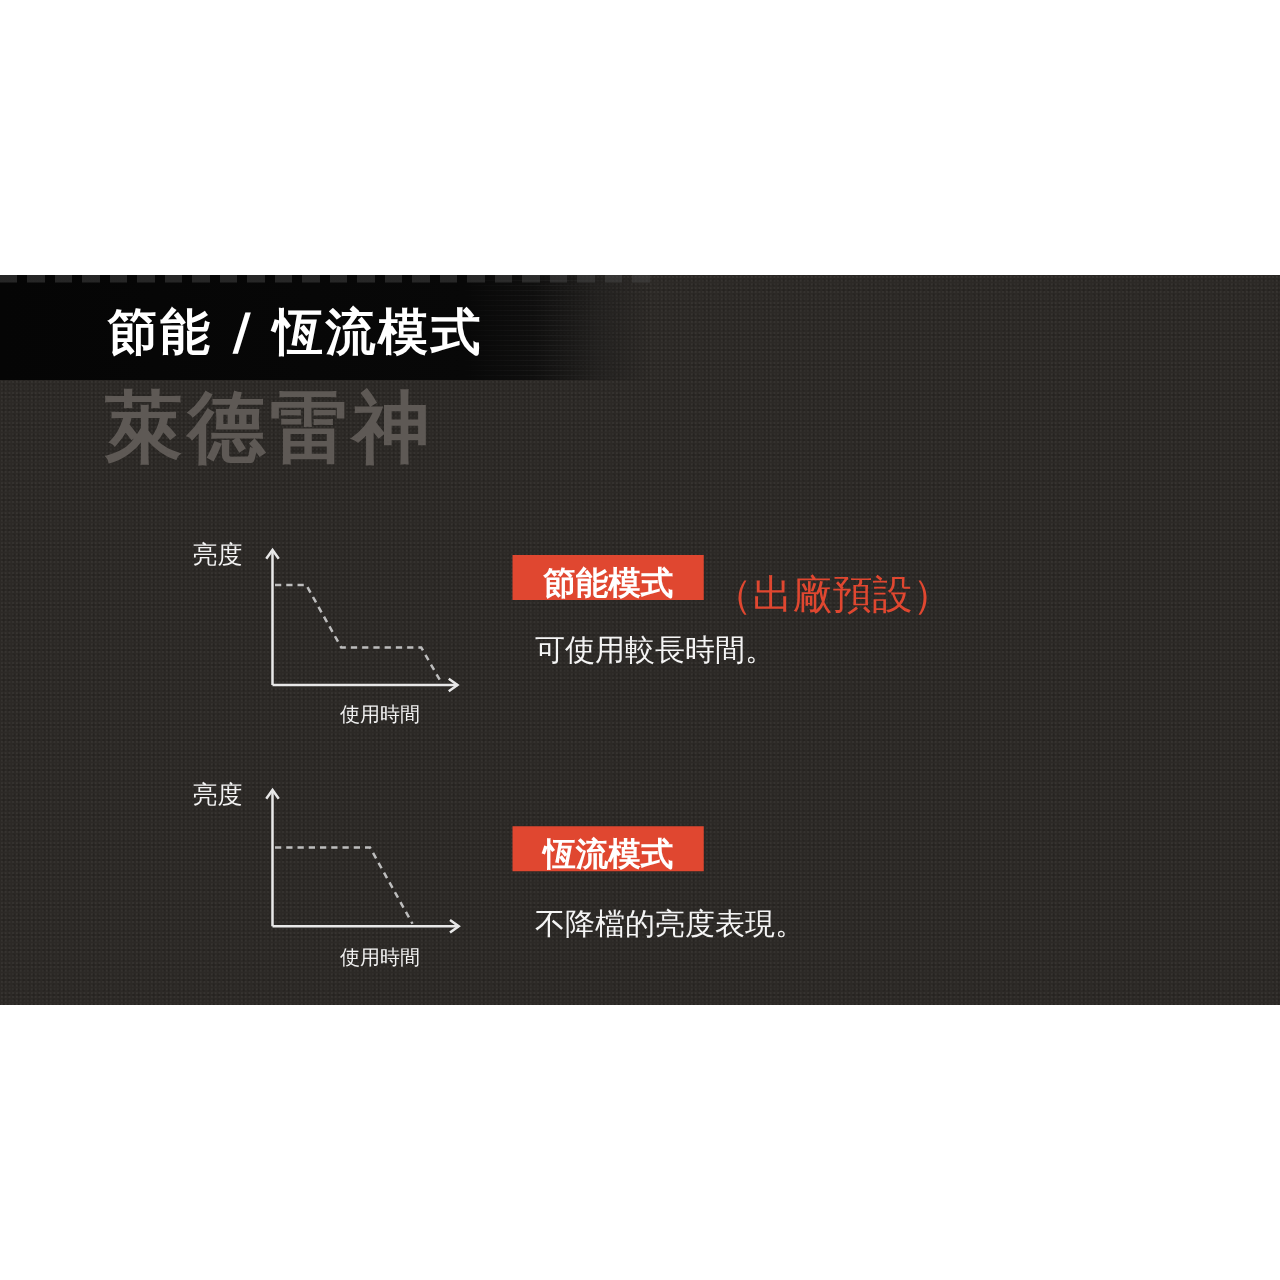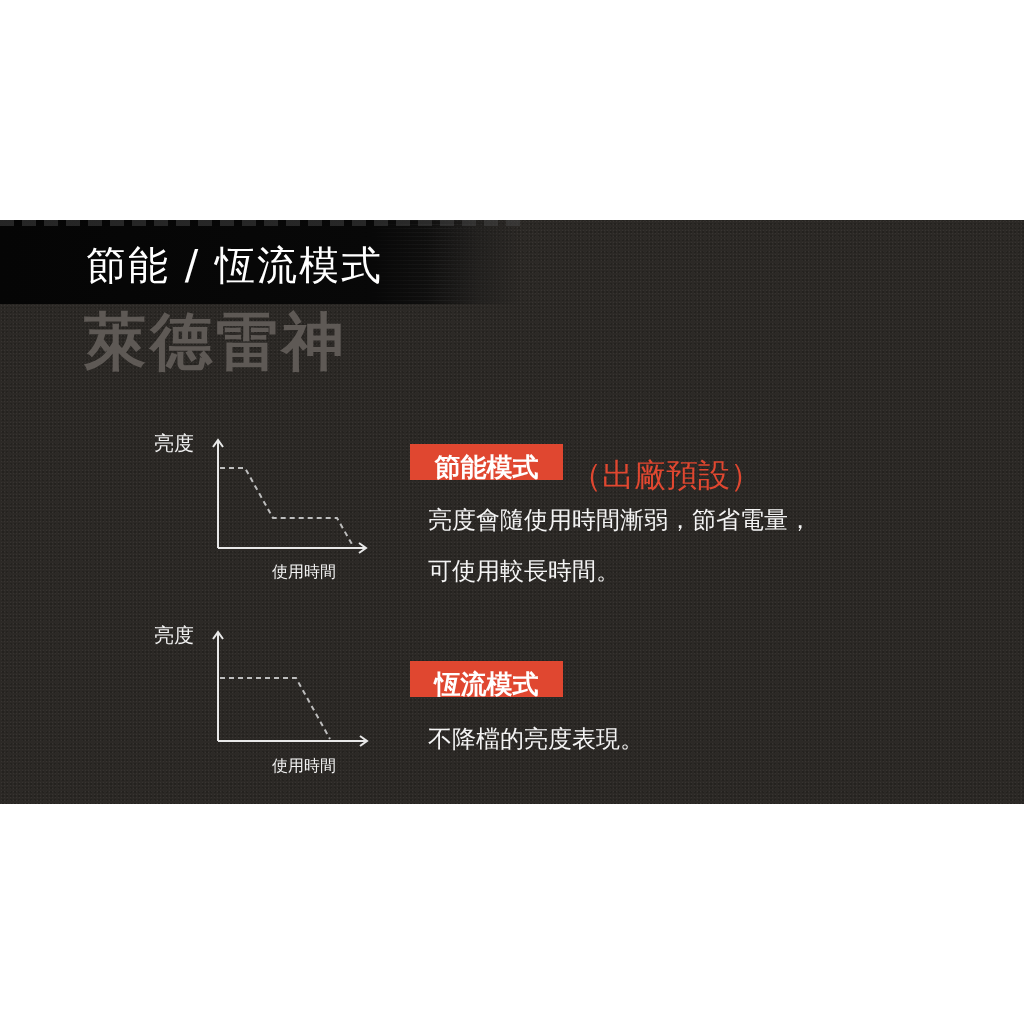--- a/index.html
+++ b/index.html
@@ -51,21 +51,21 @@
     content: "";
     position: absolute;
     left: 0; right: 0; top: 0; height: 6px;
     background: repeating-linear-gradient(to right, rgba(70,70,70,0.5) 0px, rgba(70,70,70,0.5) 14px, transparent 14px, transparent 22px);
   }
   .title {
     position: absolute;
     left: 86px;
     top: 18px;
     font-size: 40px;
-    font-weight: normal;
+    font-weight: bold;
     color: #ffffff;
     letter-spacing: 2px;
     white-space: nowrap;
   }
   .watermark {
     position: absolute;
     left: 84px;
     top: 80px;
     font-size: 62px;
     font-weight: bold;
@@ -159,21 +159,20 @@
         <polyline points="220,114 227,119 220,124" fill="none" stroke="#e8e8e8" stroke-width="2"></polyline>
         <polyline points="80,56 156,56 190,117" fill="none" stroke="#bdbdbd" stroke-width="2" stroke-dasharray="5,4"></polyline>
       </svg>
       <div class="axis-ylabel" style="top:0px;">亮度</div>
       <div class="axis-xlabel" style="top:134px;">使用時間</div>
     </div>
 
     <div class="mode-tag" style="top:224px;">節能模式</div>
     <div class="mode-note" style="top:234px;">（出廠預設）</div>
     <div class="desc" style="top:275px;">
-      <div>亮度會隨使用時間漸弱，節省電量，</div>
       <div>可使用較長時間。</div>
     </div>
 
     <div class="mode-tag" style="top:441px;">恆流模式</div>
     <div class="desc" style="top:494px;">
       <div>不降檔的亮度表現。</div>
     </div>
 
   </div>
 </div>

